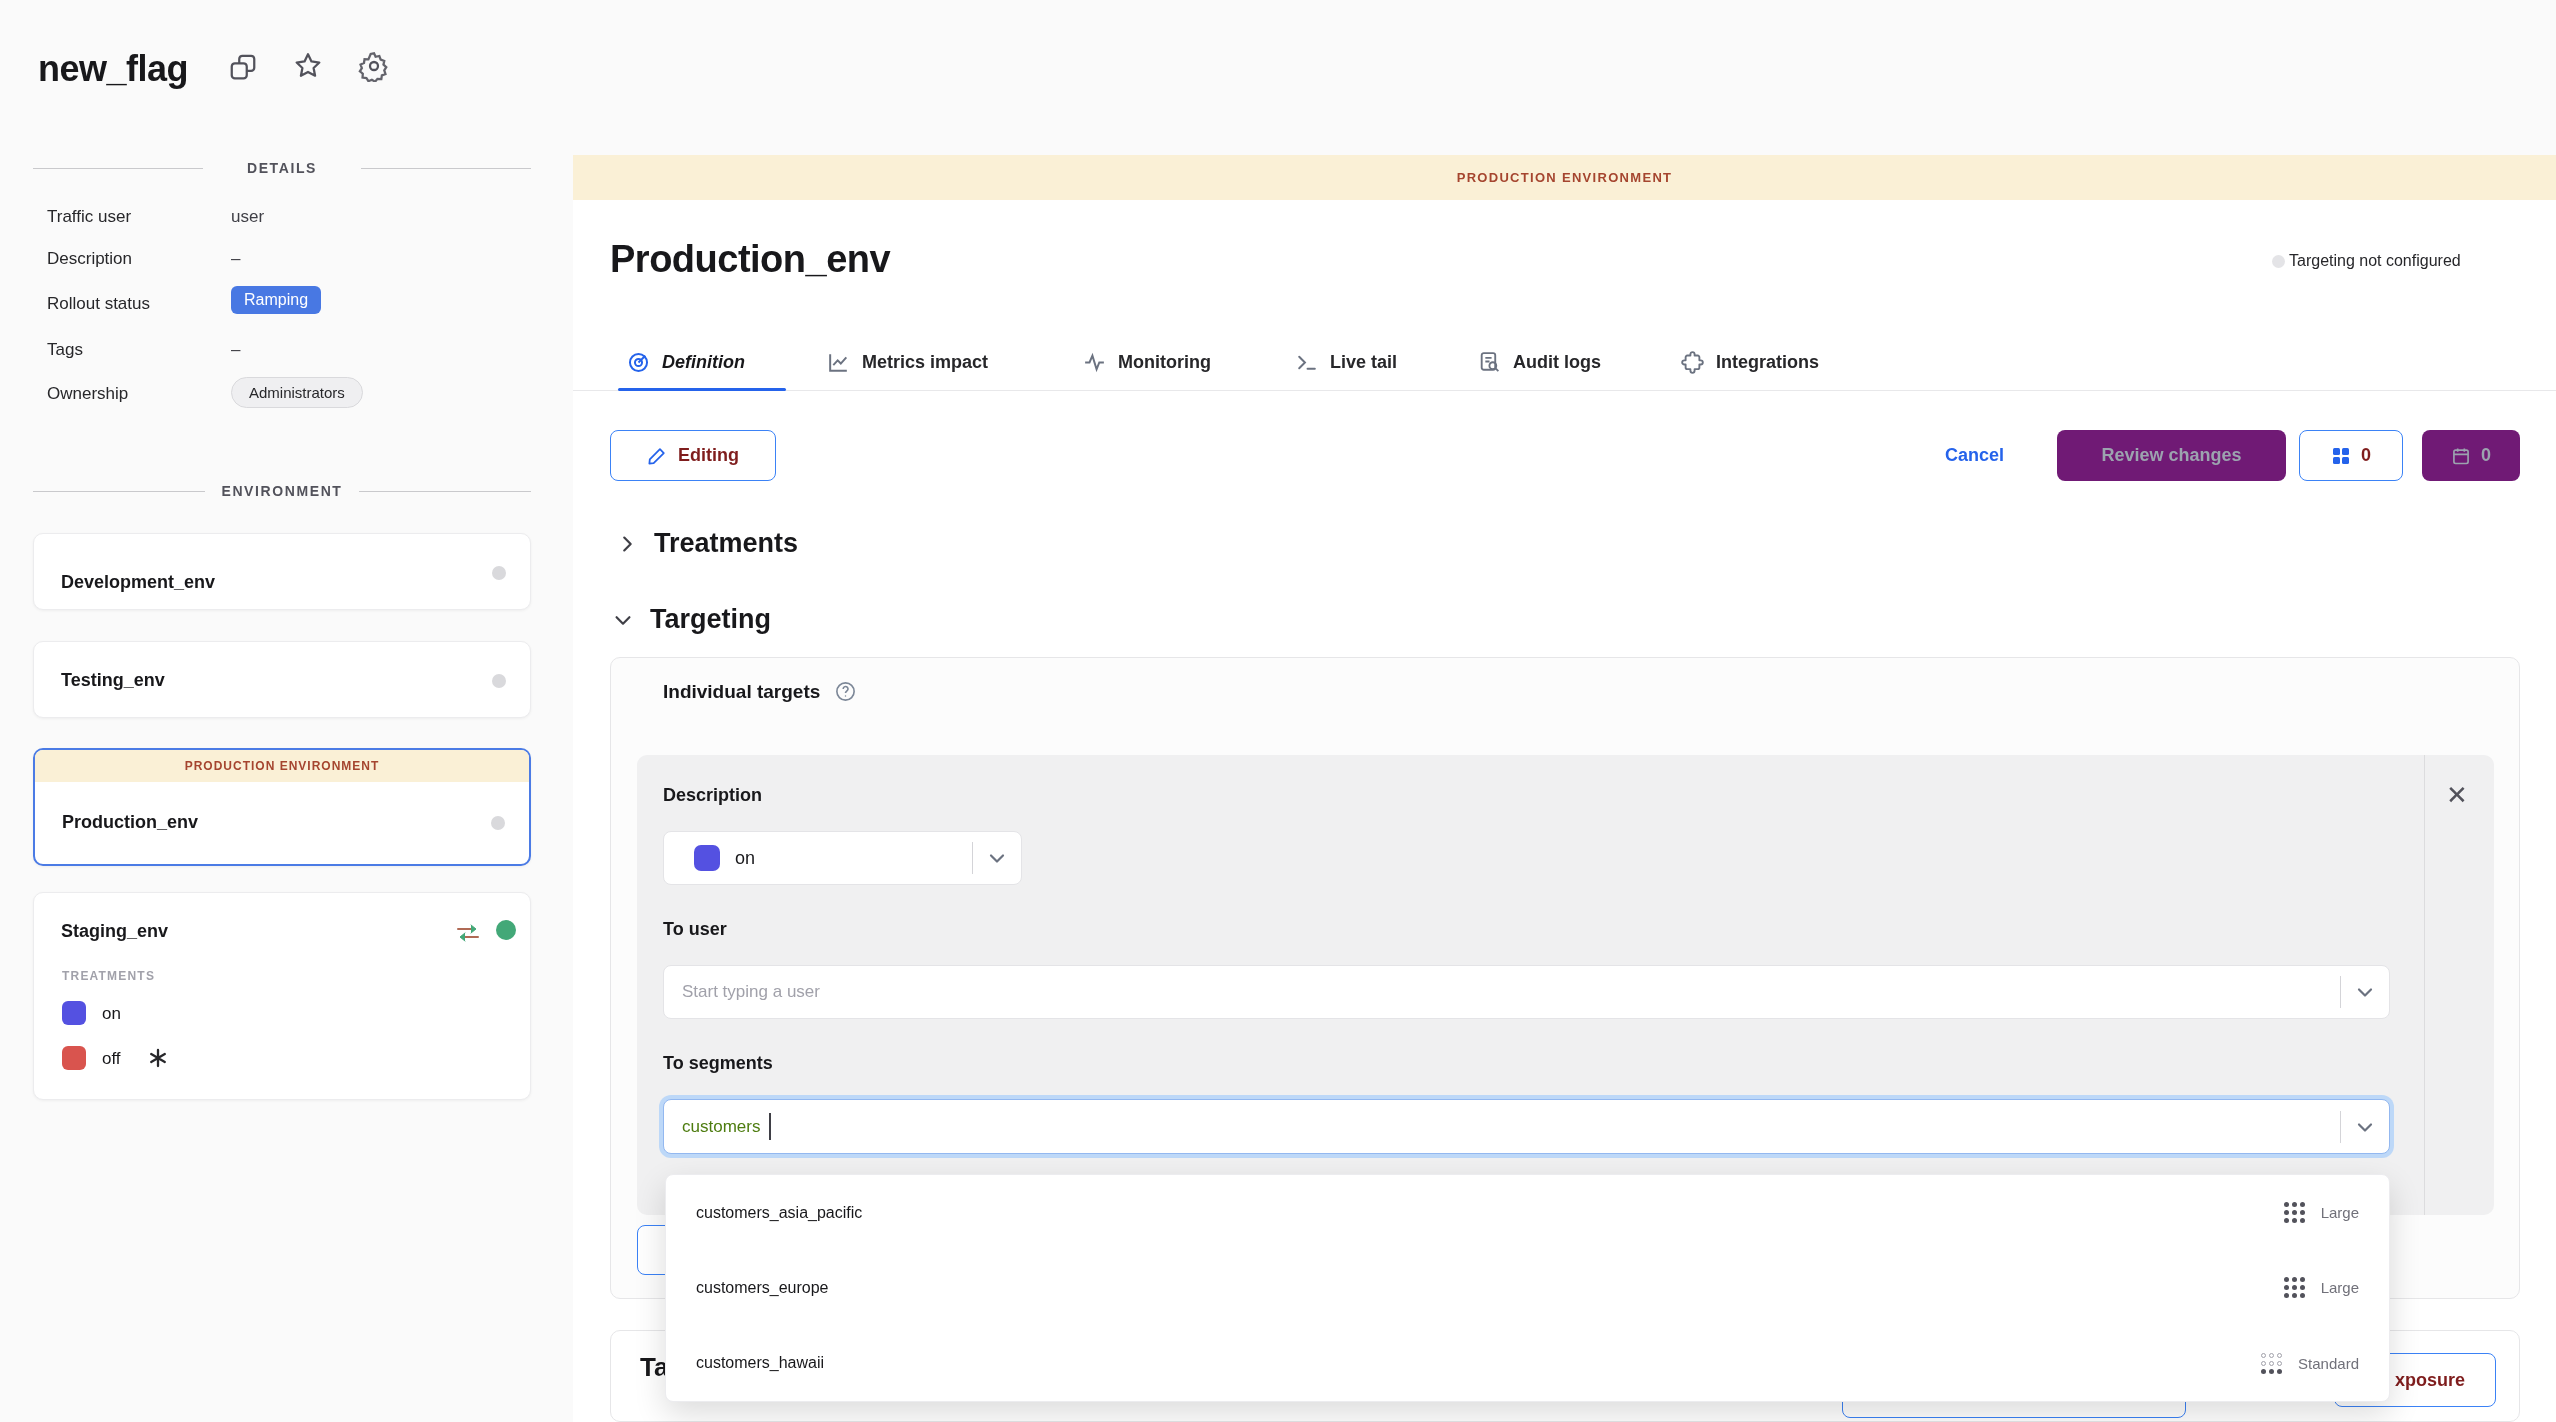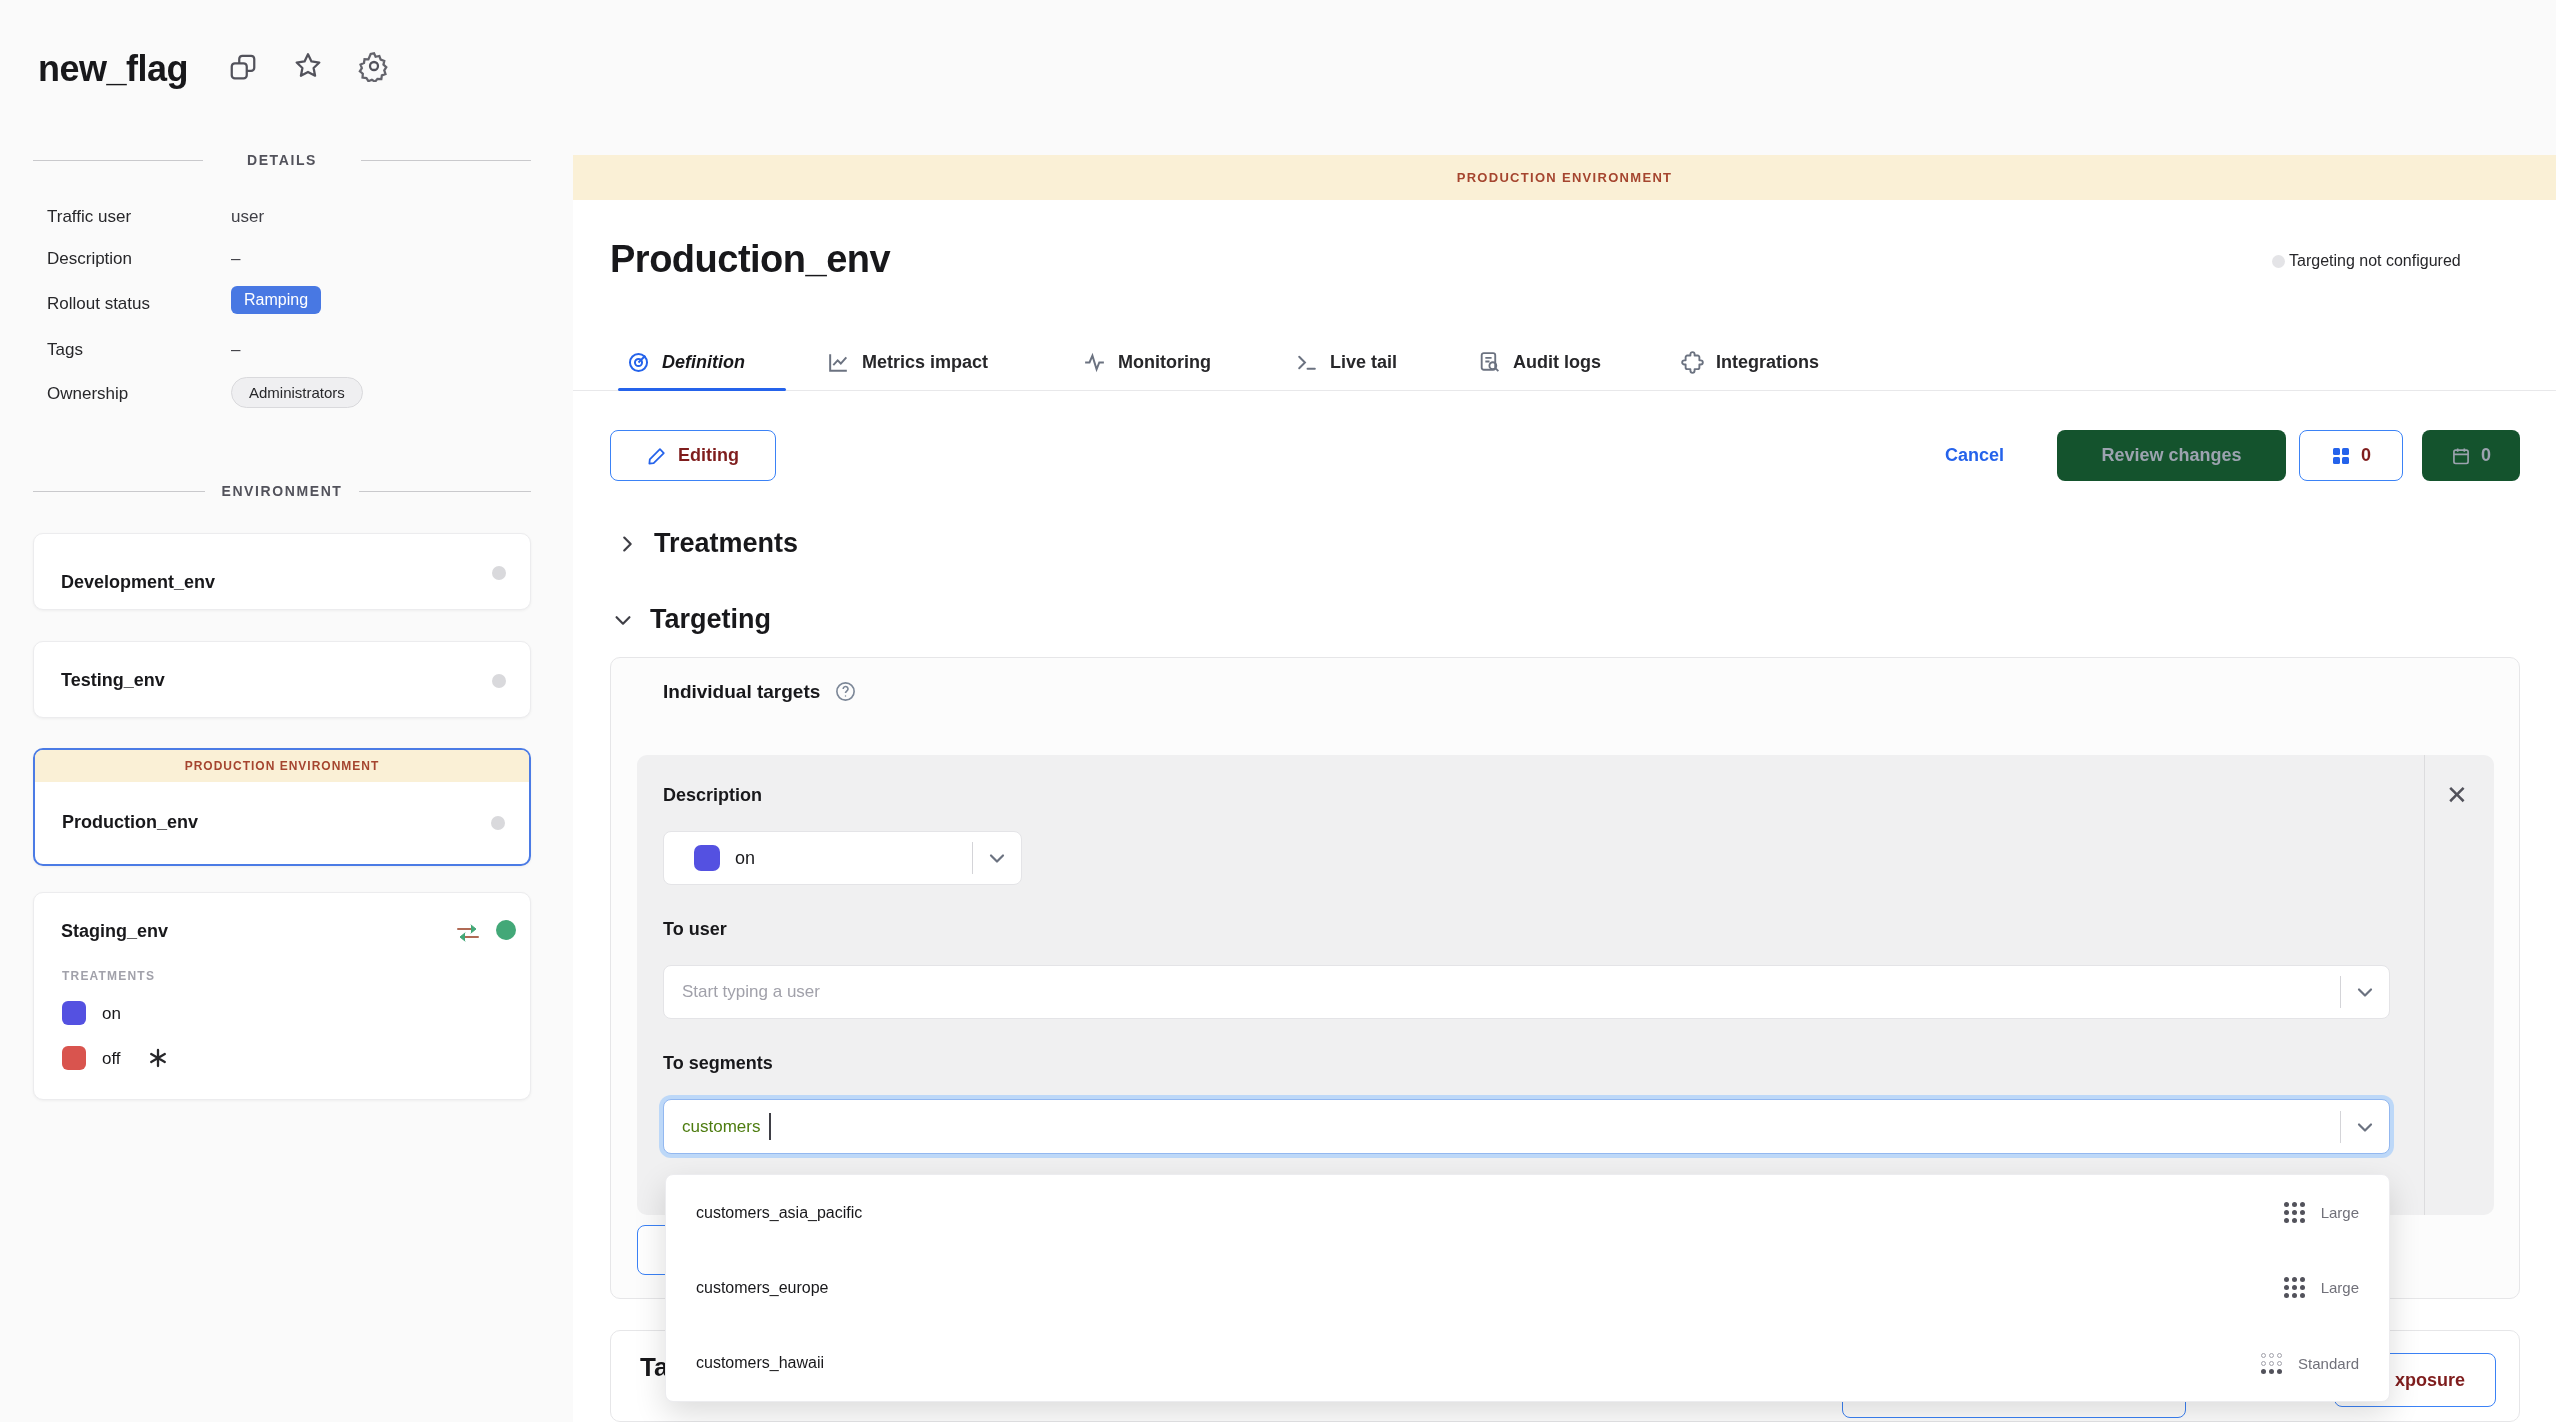--- a/index.html
+++ b/index.html
@@ -38,21 +38,21 @@
   .tab{display:flex;align-items:center;gap:11px;cursor:pointer;}
   .tab .lbl{font-size:18px;font-weight:600;color:#27272a;}
   .tab.active .lbl{color:#18181b;font-weight:700;}
   .tab-icon{color:#6b7280;}
   .tab.active .tab-icon{color:#2563eb;}
   .tab-underline{height:3px;background:#2563eb;border-radius:2px;}
   .hairline{background:#e8e8ea;height:1px;}
   .btn{box-sizing:border-box;border-radius:8px;display:flex;align-items:center;justify-content:center;
        gap:10px;font-size:18px;font-weight:700;cursor:pointer;}
   .btn-outline-blue{background:#fff;border:1.5px solid #3b82f6;color:#7f1d1d;}
-  .btn-gray{background:#14532d;border:none;color:#9ca3af;}
+  .btn-gray{background:#701a75;border:none;color:#9ca3af;}
   .link-blue{color:#2563eb;font-size:18px;font-weight:700;cursor:pointer;}
   .sec-head{font-size:27px;font-weight:700;color:#18181b;}
   .card{background:#fcfcfc;border:1px solid #e6e6e8;border-radius:10px;box-sizing:border-box;}
   .graycard{background:#f0f0f1;border-radius:10px;}
   .fld-label{font-size:18px;font-weight:700;color:#18181b;}
   .inputbox{background:#fff;border:1px solid #e4e4e7;border-radius:8px;box-sizing:border-box;display:flex;align-items:center;}
   .inputbox input{border:none;outline:none;flex:1;font-size:17px;font-family:"Liberation Sans",sans-serif;
                   color:#4d7c0f;background:transparent;padding:0 0 0 18px;height:100%;}
   .inputbox input::placeholder{color:#a1a1aa;}
   .vdiv{width:1px;background:#d4d4d8;height:32px;}
@@ -86,21 +86,21 @@
         <path d="M12 3.2l2.6 5.4 5.9.8-4.3 4.1 1.1 5.8L12 16.5 6.7 19.3l1.1-5.8-4.3-4.1 5.9-.8z"></path>
       </svg>
   </div>
   <div class="abs hdr-icon" style="left:358px;top:50px;">
     <svg width="32" height="32" viewBox="0 0 24 24" fill="none" stroke="currentColor" stroke-width="1.7">
         <circle cx="12" cy="12" r="3"></circle>
         <path d="M12 2.5l1.2 2.6 2.8-.6 1 2.7 2.7 1-.6 2.8 2.1 1.9-1.5 2.4.9 2.7-2.7 1-.4 2.8-2.9-.2-1.8 2.2-2.4-1.5-2.6 1.1-1.5-2.4-2.9-.3.2-2.9-2.2-1.8 1.5-2.4-1-2.7 2.6-1.2.4-2.8 2.9.1L9.5 3z" opacity="0.9"></path>
       </svg>
   </div>
 
-  <div class="abs divider-row" style="left:33px;top:152px;gap:44px;">
+  <div class="abs divider-row" style="left:33px;top:160px;gap:44px;">
     <div class="line"></div>
       <div class="cap">DETAILS</div>
       <div class="line"></div>
   </div>
 
   <div class="abs d-label" style="left:47px;top:207px;">Traffic user</div>
   <div class="abs d-value" style="left:231px;top:207px;">user</div>
   <div class="abs d-label" style="left:47px;top:249px;">Description</div>
   <div class="abs d-value" style="left:231px;top:249px;">–</div>
   <div class="abs d-label" style="left:47px;top:294px;">Rollout status</div>

